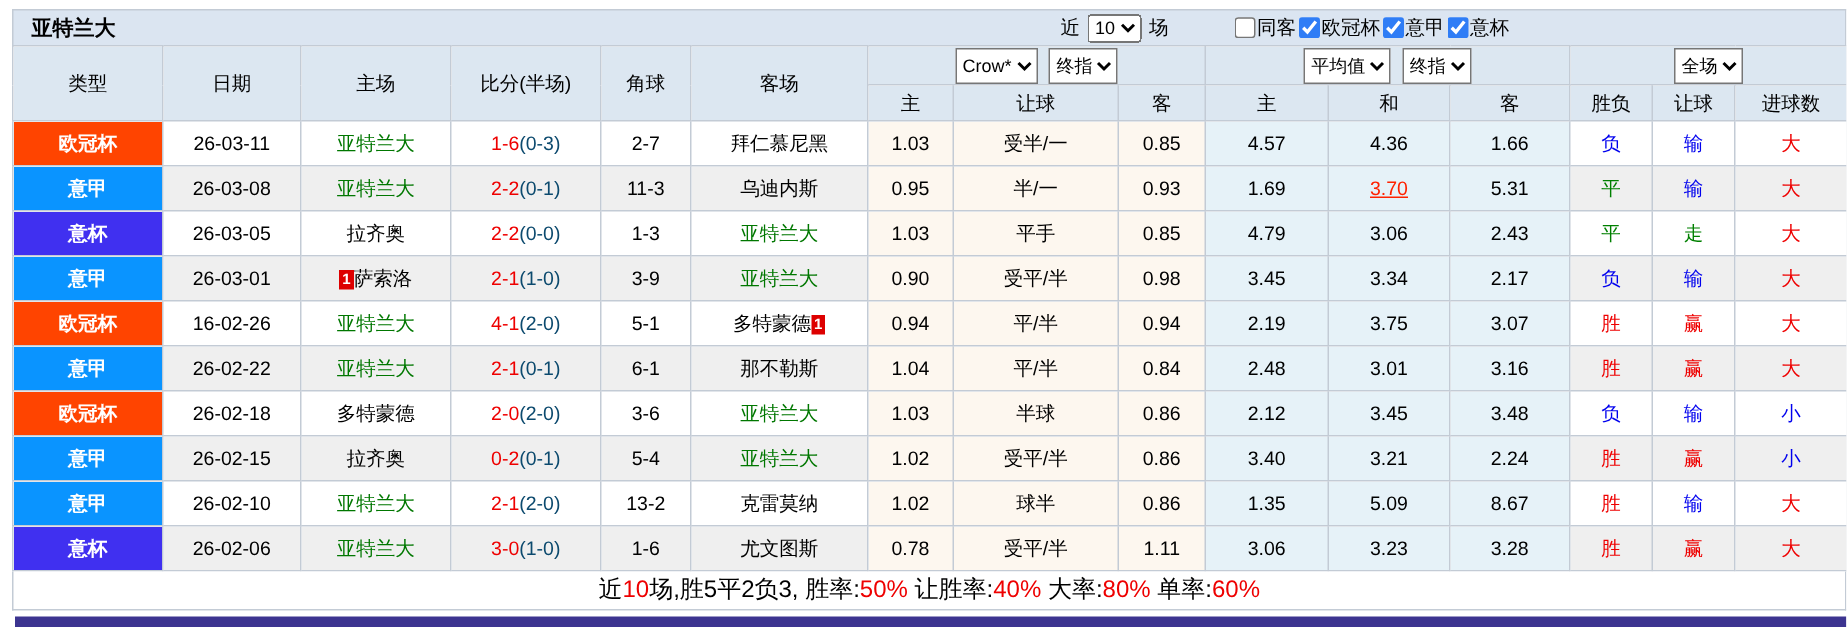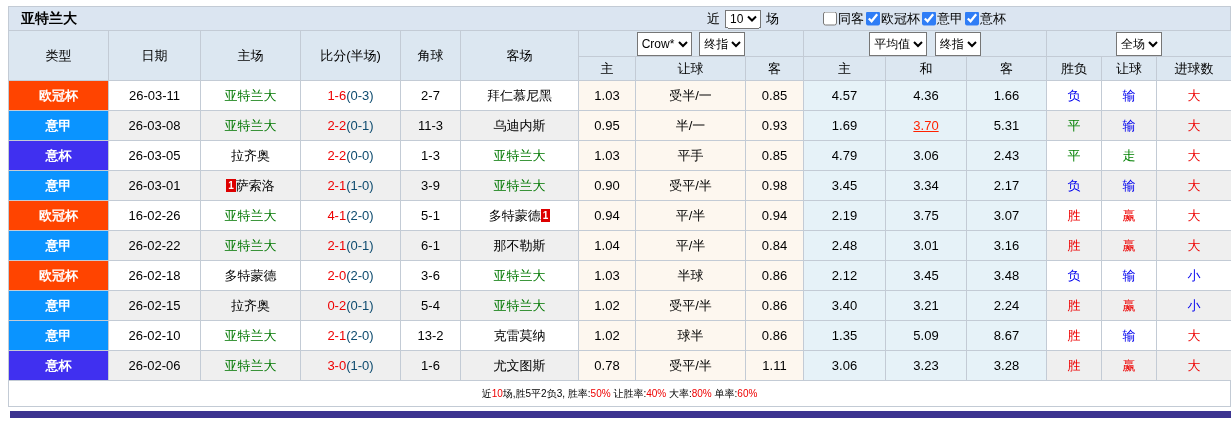--- a/index.html
+++ b/index.html
@@ -63,21 +63,21 @@
   .badge {
     display: inline-block; background: #dd0000; color: #fff;
     font-size: 10px; line-height: 13px; padding: 0 2px; font-weight: bold;
     vertical-align: 1px;
   }
 
   
   .footer {
     width: 1223px; height: 26px; line-height: 25px;
     border: 1px solid #c3cbd5; border-top: none;
-    text-align: center; font-size: 10px; color: #000; background: #fff;
+    text-align: center; font-size: 16px; color: #000; background: #fff;
   }
   .purplebar { width: 1221px; height: 7px; background: #3c3490; margin-top: 4px; margin-left: 2px; }
 </style>
 </head>
 <body>
 
 <div class="page">
   <div class="topstrip"></div>
 
   <div class="titlebar">

